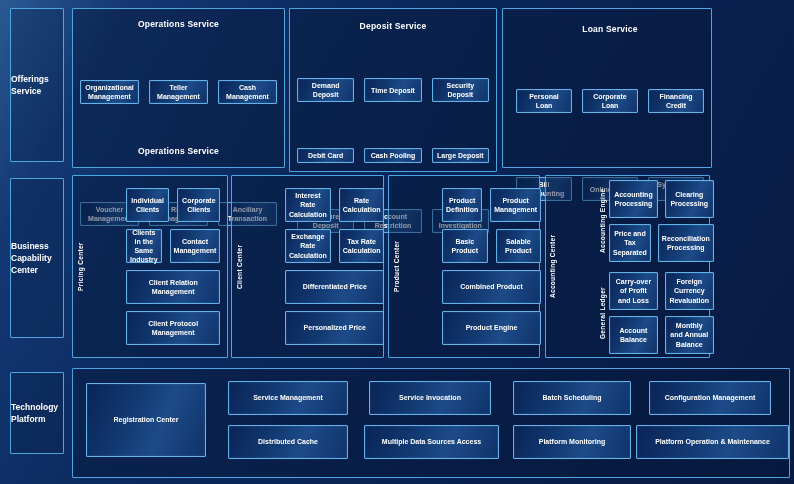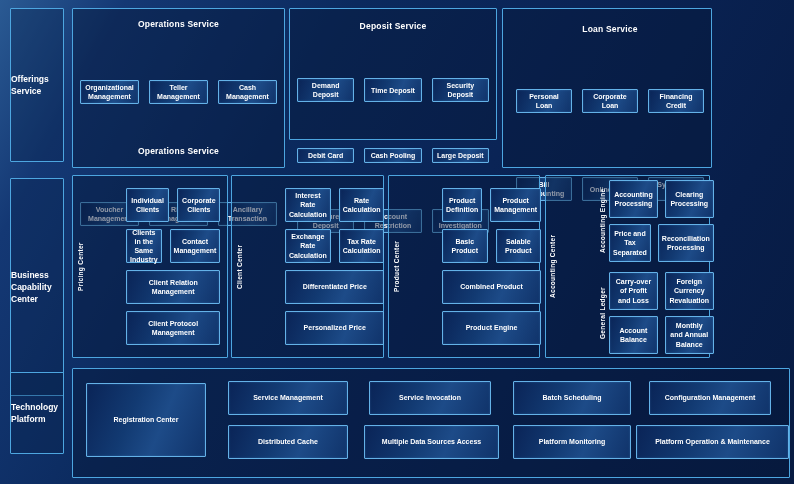--- a/index.html
+++ b/index.html
@@ -29,21 +29,21 @@
     box-shadow:0 0 2px rgba(90,170,230,.35) inset;
   }
   .flex1{flex:1;}
   .vlabel{
     writing-mode:vertical-rl;transform:rotate(180deg);
     font-size:6.5px;font-weight:bold;text-align:center;letter-spacing:.3px;
     display:flex;align-items:center;justify-content:center;flex:none;
   }
   
   .panel-ops{left:72px;top:8px;width:213px;height:160px;display:flex;flex-direction:column;}
-  .panel-dep{left:289px;top:8px;width:208px;height:132px;display:flex;flex-direction:column;}
+  .panel-dep{left:289px;top:8px;width:208px;height:164px;display:flex;flex-direction:column;}
   .panel-loan{left:502px;top:8px;width:210px;height:160px;display:flex;flex-direction:column;padding-left:6px;}
   .panel-param{left:717px;top:8px;width:72px;height:348px;display:flex;flex-direction:column;align-items:center;}
   .panel-param .box{width:58px;height:34px;flex:none;}
   
   .mid{top:175px;height:183px;display:flex;flex-direction:row;}
   .panel-pricing{left:72px;width:156px;}
   .panel-client{left:231px;width:153px;}
   .panel-product{left:388px;width:152px;}
   .panel-acct{left:545px;width:165px;}
   .mid-strip{width:14px;}
@@ -60,21 +60,21 @@
   .reg-box{left:13px;top:14px;width:120px;height:74px !important;}
   .t-r1{top:12px;}
   .t-r2{top:56px;}
 </style>
 </head>
 <body>
 
 <div class="stage">
 
   <div class="label-box" style="left:10px;top:8px;width:54px;height:154px;">Offerings Service</div>
-  <div class="label-box" style="left:10px;top:178px;width:54px;height:218px;">Business Capability Center</div>
+  <div class="label-box" style="left:10px;top:178px;width:54px;height:160px;">Business Capability Center</div>
   <div class="label-box" style="left:10px;top:372px;width:54px;height:82px;">Technology Platform</div>
 
   <div class="panel panel-ops">
     <div class="ptitle" style="margin-top:10px;">Operations Service</div>
     <div class="row" style="margin-top:14px;height:35px;">
       <div class="box flex1">Organizational Management</div>
       <div class="box flex1">Teller Management</div>
       <div class="box flex1">Cash Management</div>
     </div>
     <div class="ptitle" style="margin-top:5px;">Operations Service</div>

